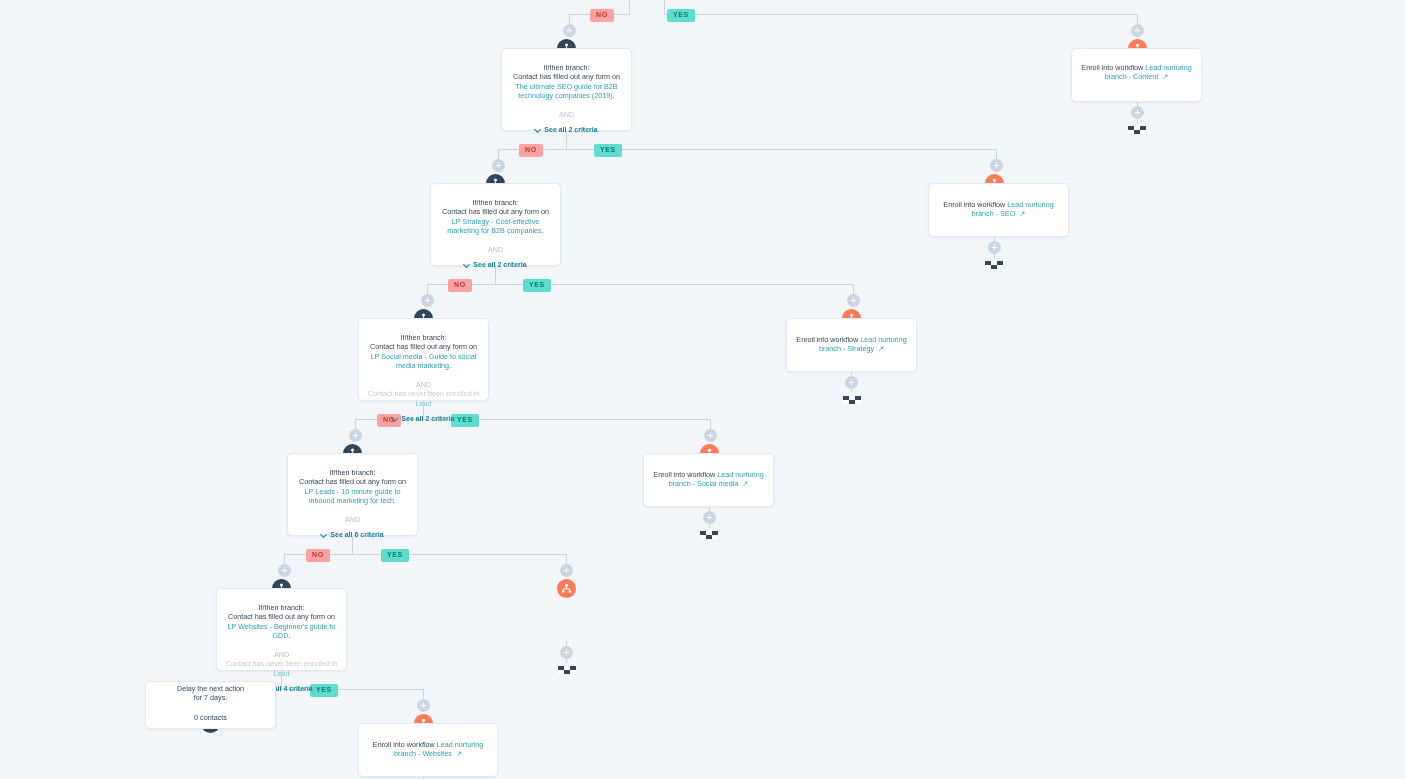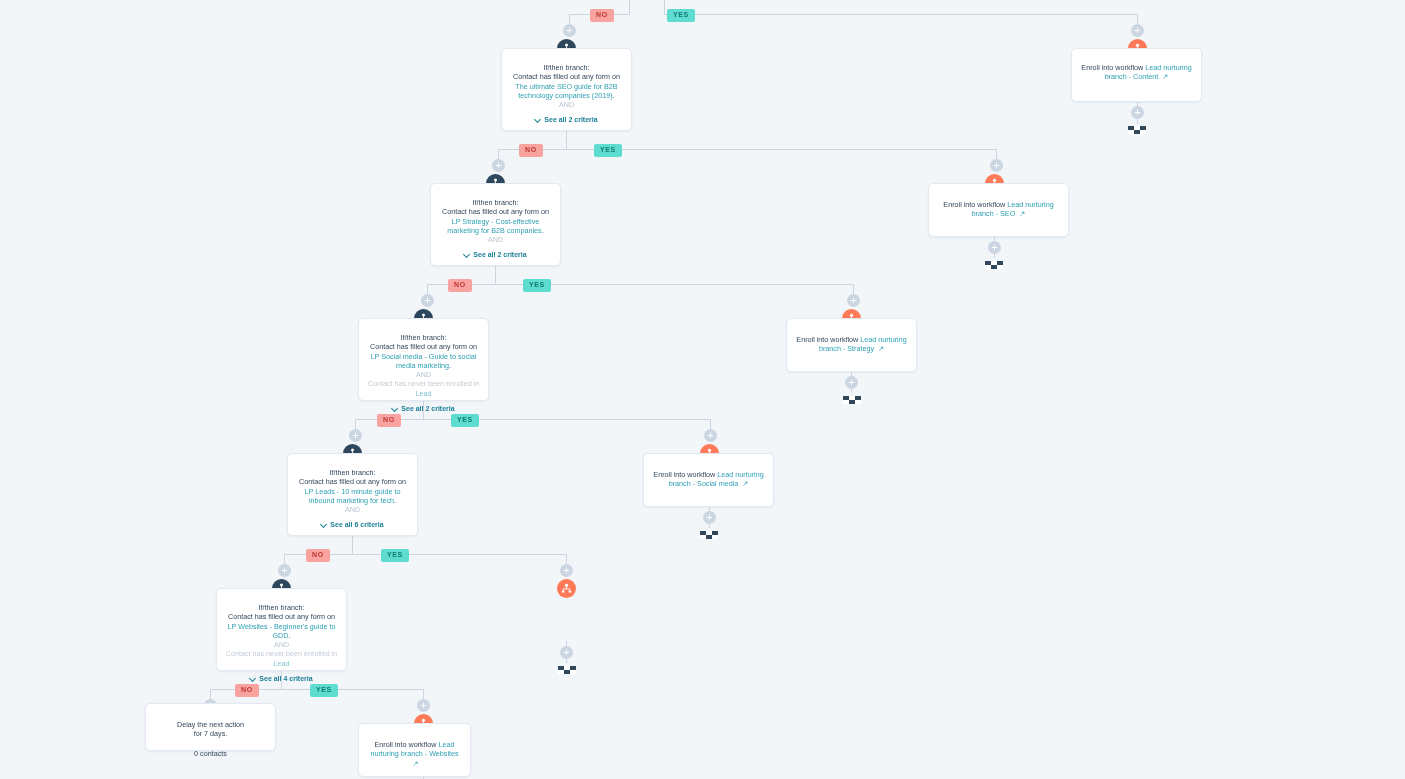--- a/index.html
+++ b/index.html
@@ -60,21 +60,21 @@
     box-shadow: 0 1px 2px rgba(65,86,106,.08);
     text-align: center;
     padding: 14px 8px 9px;
   }
   .card .body {
     font-size: 7.2px;
     line-height: 9.3px;
     color: #33475b;
   }
   .card .body .lnk { color: #2c9fb3; }
-  .card .body .and { color: #b9c4cf; display: block; margin-top: 0; }
+  .card .body .and { color: #b9c4cf; display: block; margin-top: 10px; }
   .card .body .muted { color: #c3ccd6; display: block; }
   .card .body .muted .lnk { color: #7fc3d0; }
   .criteria {
     margin-top: 7px;
     font-size: 7px;
     font-weight: bold;
     color: #1a7f96;
     display: flex;
     align-items: center;
     justify-content: center;
@@ -452,36 +452,36 @@
     <svg width="11" height="11" viewBox="0 0 16 16" fill="none">
       <circle cx="8" cy="3.4" r="2.3" fill="#fff"></circle>
       <rect x="7.3" y="5.4" width="1.4" height="3" fill="#fff"></rect>
       <rect x="3" y="8" width="10" height="1.3" fill="#fff"></rect>
       <rect x="2.6" y="9" width="1.3" height="2" fill="#fff"></rect>
       <rect x="12.1" y="9" width="1.3" height="2" fill="#fff"></rect>
       <rect x="1.3" y="10.8" width="3.6" height="3" rx=".5" fill="#fff"></rect>
       <rect x="11.1" y="10.8" width="3.6" height="3" rx=".5" fill="#fff"></rect>
     </svg>
   </div>
-  <div class="card" style="left:358px; top:723px; width:113px; height:54px; padding-top:16px;">
+  <div class="card" style="left:358px; top:723px; width:140px; height:54px; padding-top:16px;">
     <div class="body">
       <span>Enroll into workflow </span><span class="lnk">Lead nurturing branch - Websites</span>
       <span class="lnk" style="margin-left:2px;">↗</span>
     </div>
   </div>
 
   <div class="nicon delay" style="left:201px; top:714px;">
     <svg width="10" height="11" viewBox="0 0 12 14" fill="none">
       <rect x="1.5" y="0.6" width="9" height="1.3" rx=".4" fill="#fff"></rect>
       <rect x="1.5" y="12.1" width="9" height="1.3" rx=".4" fill="#fff"></rect>
       <path d="M2.8 1.9 h6.4 L6 7 Z" fill="#fff"></path>
       <path d="M2.8 12.1 h6.4 L6 7 Z" fill="#fff"></path>
     </svg>
   </div>
-  <div class="card" style="left:145px; top:703px; width:131px; height:48px; padding-top:16px;">
+  <div class="card" style="left:145px; top:681px; width:131px; height:48px; padding-top:2px;">
     <div class="body">
       <span>Delay the next action</span><br>
       <span>for 7 days.</span>
       <span style="display:block; margin-top:10px;">0 contacts</span>
     </div>
   </div>
 
 </div>
 
 </body></html>

